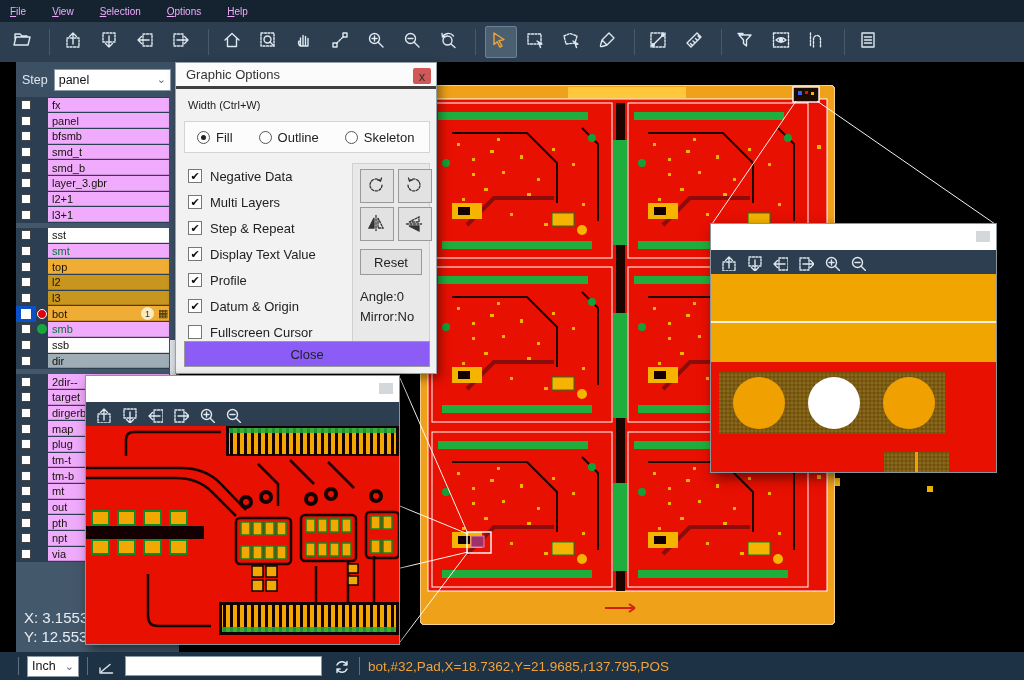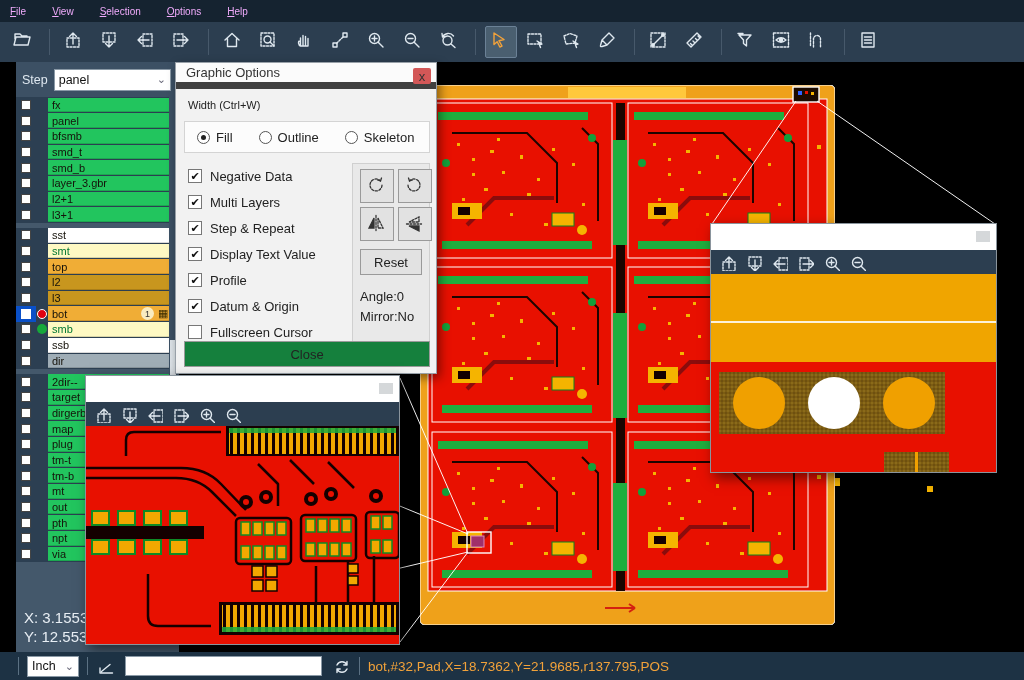--- a/index.html
+++ b/index.html
@@ -37,37 +37,37 @@
   .cb { width:20px; height:100%; display:flex; align-items:center; justify-content:center; background:#2c3f52; }
   .cbx { width:10px; height:10px; background:#fff; border:1px solid #444; }
   .lrow.sel .cb { background:#0a50c8; }
   .lrow.sel .cbx { background:#fff; border-color:#fff; }
   .ind { width:12px; height:100%; background:#2c3f52; display:flex; align-items:center; justify-content:center; }
   .dot { width:10px; height:10px; border-radius:50%; display:none; }
   .ind-red .dot { display:block; background:#e00010; border:1.5px solid #fff; }
   .ind-green .dot { display:block; background:#16a83a; }
   .chip { flex:1; height:14.7px; font-size:11px; color:#15120a; padding:1px 4px 0 4px;
     display:flex; align-items:center; border-bottom:1px solid rgba(0,0,0,.15); }
-  .c-cyan { background:#22c55e; } .c-white { background:#ffffff; } .c-green { background:#fef9c3; color:#073; }
+  .c-cyan { background:#f0abfc; } .c-white { background:#ffffff; } .c-green { background:#f0abfc; color:#073; }
   .c-amber { background:#f0ad36; } .c-gold { background:#c8961e; } .c-gray { background:#9fadb6; }
   .badge { display:none; width:13px; height:13px; border-radius:50%; background:#f9ecc0; color:#333;
     font-size:9px; align-items:center; justify-content:center; margin-left:-34px; }
   .grid-ic { display:none; width:11px; height:11px; color:#3a2c00; font-size:11px; line-height:11px; margin-left:4px; }
   .scrollsliver { position:absolute; left:153px; top:35px; width:8px; height:532px; background:#3c5064; }
   .thumb { position:absolute; left:1px; top:243px; width:6px; height:60px; background:#dfe5ea; }
   .coords { position:absolute; left:8px; top:546px; color:#e8eef4; font-size:15px; line-height:19px; }
   
   .canvas { position:absolute; left:163px; top:62px; width:861px; height:590px; background:#000; }
   .panelsvg { position:absolute; left:420px; top:85px; }
   .overlay { position:absolute; left:0; top:0; pointer-events:none; }
   
   .dialog { position:absolute; left:175px; top:62px; width:262px; height:312px;
     background:#f2f2f2; border:1px solid #98a0a8; box-shadow:3px 4px 10px rgba(0,0,0,.45); }
   .dtitle { position:absolute; left:0; top:0; width:100%; height:26px; background:#fbfbfb;
-    border-bottom:7px solid #404040; display:flex; align-items:center; }
+    border-bottom:3px solid #404040; display:flex; align-items:center; }
   .dtitle span { margin-left:10px; font-size:13px; color:#333; }
   .dclose { position:absolute; right:5px; top:5px; width:18px; height:16px; background:#d35757;
     color:#fff; font-size:10px; display:flex; align-items:center; justify-content:center; border-radius:2px; }
   .dwidth { position:absolute; left:12px; top:36px; font-size:11px; color:#222; }
   .radiobox { position:absolute; left:8px; top:58px; width:246px; height:32px; background:#fcfcfc;
     border:1px solid #d4d4d4; display:flex; align-items:center; gap:26px; padding-left:12px; }
   .radio { display:flex; align-items:center; gap:6px; font-size:13px; color:#222; }
   .rdo { width:13px; height:13px; border:1px solid #555; border-radius:50%; background:#fff; position:relative; }
   .radio.on .rdo::after { content:""; position:absolute; left:3px; top:3px; width:5px; height:5px;
     border-radius:50%; background:#222; }
@@ -76,21 +76,21 @@
   .box { width:14px; height:14px; background:#fff; border:1px solid #777; font-size:11px;
     color:#111; display:flex; align-items:center; justify-content:center; }
   .rpanel { position:absolute; left:176px; top:100px; width:78px; height:196px;
     background:#e9e9e9; border:1px solid #d0d0d0; }
   .rbtn { position:absolute; width:34px; height:34px; background:#e2e2e2; border:1px solid #9a9a9a;
     display:flex; align-items:center; justify-content:center; }
   .rbtn svg { width:22px; height:22px; stroke:#333; fill:none; stroke-width:1.3; stroke-linecap:round; }
   .resetbtn { position:absolute; left:184px; top:186px; width:62px; height:26px; background:#e2e2e2;
     border:1px solid #9a9a9a; font-size:13px; color:#222; display:flex; align-items:center; justify-content:center; }
   .angletxt { position:absolute; left:184px; top:224px; font-size:13px; color:#222; line-height:20px; }
-  .closebtn { position:absolute; left:8px; top:278px; width:246px; height:26px; background:#15803d;
+  .closebtn { position:absolute; left:8px; top:278px; width:246px; height:26px; background:#8b5cf6;
     border:1px solid #9a9a9a; font-size:13px; color:#222; display:flex; align-items:center; justify-content:center; }
   
   .win { position:absolute; border:1px solid #8a949c; box-shadow:4px 5px 12px rgba(0,0,0,.5); background:#fff; }
   .wtitle { position:relative; width:100%; height:26px; background:#fff; }
   .wbtn { position:absolute; right:6px; top:7px; width:14px; height:11px; background:#d5d8da; }
   .wtools { width:100%; height:24px; background:#2c3e50; display:flex; align-items:center; gap:9px; padding-left:8px; }
   .wtools svg.ic { width:17px; height:17px; }
   .wcontent { display:block; }
   
   .bottombar { position:absolute; left:0; top:652px; width:1024px; height:28px; background:#1d3244;

